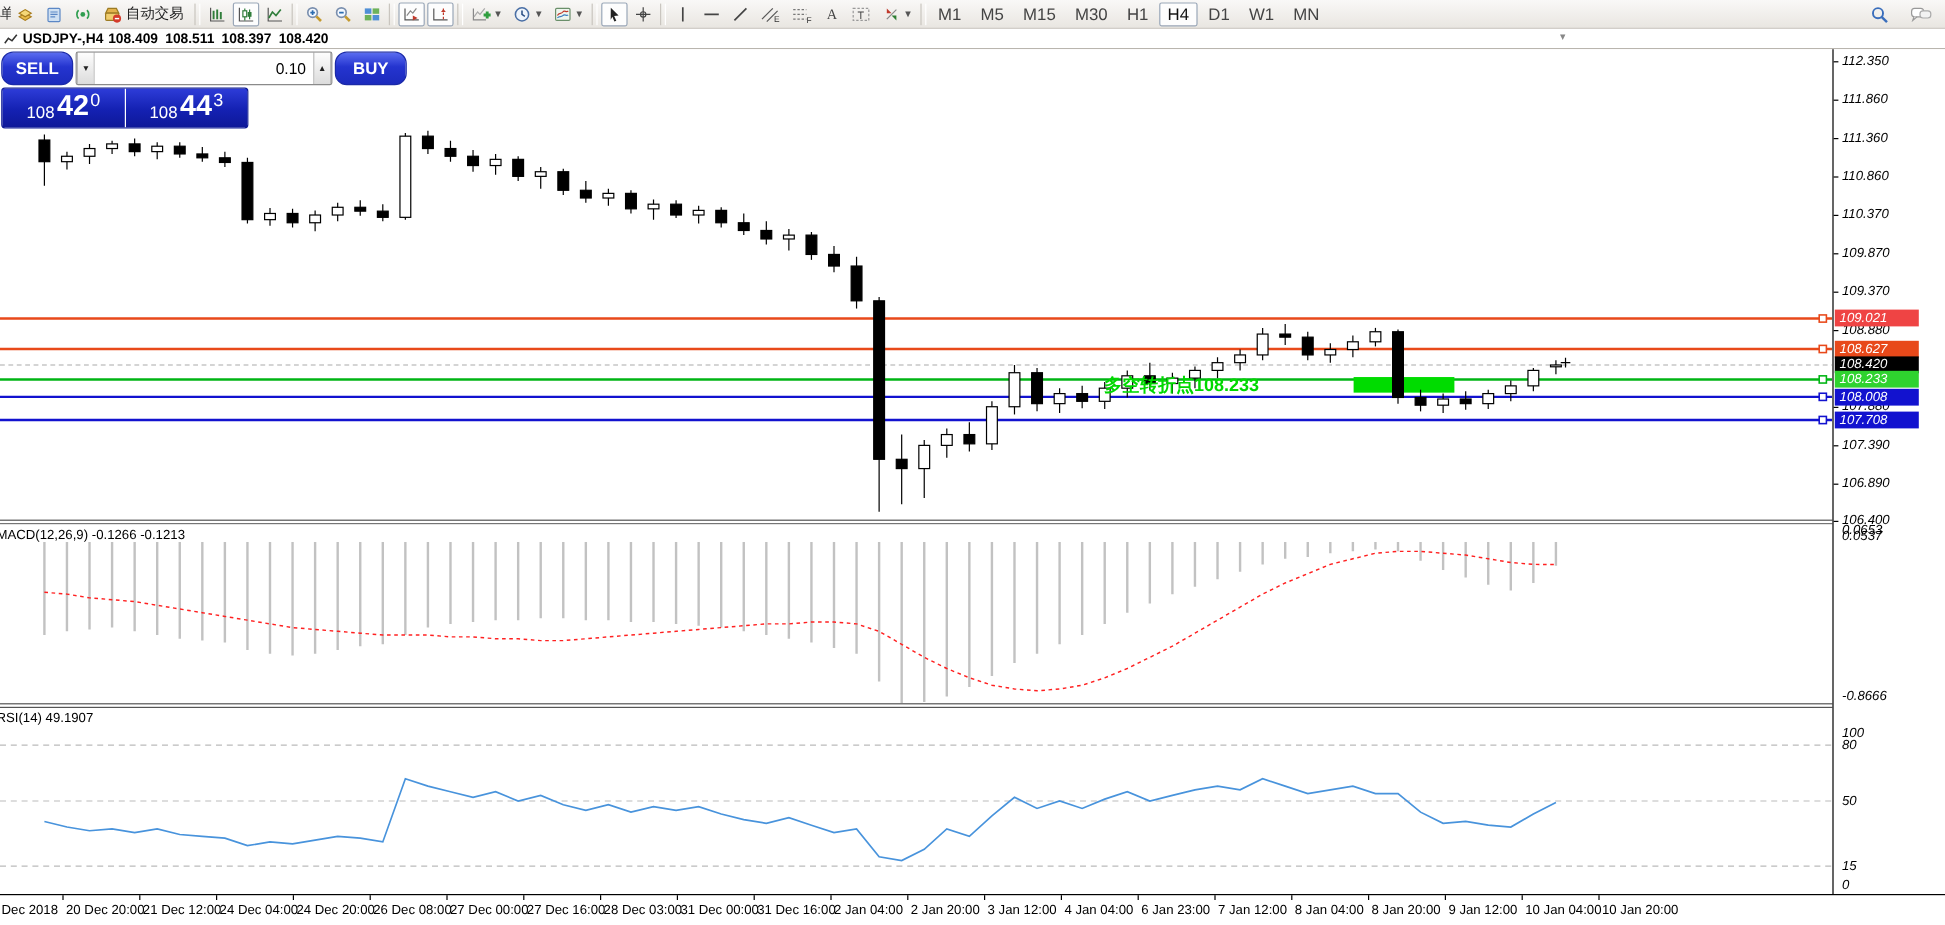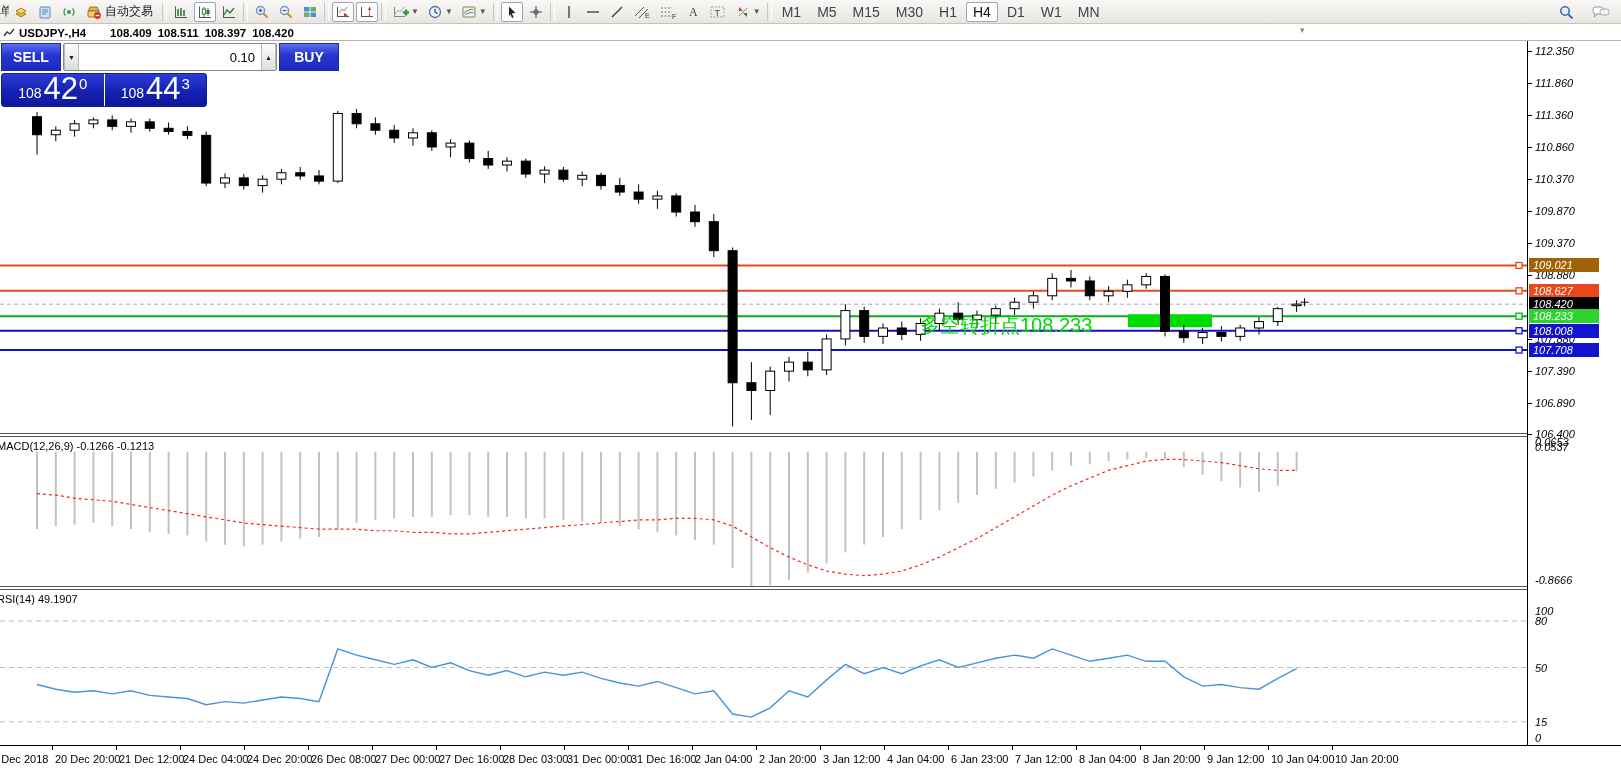--- a/index.html
+++ b/index.html
@@ -23,21 +23,21 @@
   .tf-btn { height:20px; padding:0 6px; margin:0 1px; display:flex; align-items:center;
             font-size:14px; color:#444; border:1px solid transparent; border-radius:2px; }
   .tf-btn.active { background:#fdfdfd; border:1px solid #9aa7b8; color:#111; }
   #tb-right { position:absolute; right:6px; top:2px; display:flex; gap:8px; }
 
   
   #symbolrow { position:absolute; left:0; top:25px; width:1621px; height:16px;
                background:#fff; display:flex; align-items:center; font-size:11.5px;
                font-weight:bold; color:#000; }
   #symbolrow span { margin-right:6px; }
-  #symbolrow .sym { margin-left:4px; margin-right:24px; }
+  #symbolrow .sym { margin-left:4px; margin-right:4px; }
 
   
   .pane { position:absolute; left:0; width:1527px; background:#fff; overflow:hidden; }
   #main-pane  { top:41px;  height:392px; }
   #macd-pane  { top:437px; height:149px; }
   #rsi-pane   { top:590px; height:155px; }
   .pane-sep { position:absolute; left:0; width:1621px; height:4px; background:#fff;
               border-top:1px solid #555; border-bottom:1px solid #555; }
   #sep1 { top:433px; } #sep2 { top:586px; }
   #chart-top-line { position:absolute; left:0; top:40px; width:1621px; height:1px; background:#b9b5ae; }
@@ -53,41 +53,41 @@
   
   .ind-label { position:absolute; left:-3px; top:3px; font-size:11px; color:#000; white-space:nowrap; }
 
   
   #time-axis { position:absolute; left:0; top:745px; width:1621px; height:26px;
                background:#fff; border-top:1px solid #000; font-size:11px; color:#000; }
   .ta-lbl { position:absolute; top:7px; white-space:nowrap; }
   .ta-tick { position:absolute; top:0; width:1px; height:4px; background:#000; }
 
   
-  #annotation { position:absolute; font-size:20px; font-weight:normal; white-space:nowrap; }
+  #annotation { position:absolute; font-size:15px; font-weight:bold; white-space:nowrap; }
 
   
   #trade-panel { position:absolute; left:1px; top:43px; width:206px; height:64px; }
   #tp-row1 { display:flex; height:28px; gap:2px; }
-  .tp-btn { flex:0 0 60px; border:1px solid #1b2aa8; border-radius:0; color:#fff;
+  .tp-btn { flex:0 0 60px; border:1px solid #1b2aa8; border-radius:10px; color:#fff;
             font-size:14px; font-weight:bold; display:flex; align-items:center;
             justify-content:center; background:linear-gradient(#5a6cf0,#2434cf 45%,#1c2bbd); }
   #tp-vol { flex:1; display:flex; border:1px solid #8a8a8a; border-radius:2px; background:#fff; }
   .tp-step { width:15px; display:flex; align-items:center; justify-content:center;
              background:linear-gradient(#fdfdfd,#dcdcdc); font-size:7px; color:#222;
              border-left:1px solid #bbb; border-right:1px solid #bbb; }
   #tp-vol input { flex:1; border:none; outline:none; text-align:right; padding-right:6px;
                   font-size:13px; font-family:"Liberation Sans",sans-serif; color:#000; min-width:0;}
   #tp-row2 { margin-top:2px; height:34px; border-radius:3px; display:flex; color:#fff;
              background:linear-gradient(#2d3cd8,#1421b2 55%,#0e1899); border:1px solid #101c96; }
   .tp-price { flex:1; position:relative; display:flex; align-items:flex-end;
               justify-content:center; padding-bottom:2px; }
   .tp-price.sell { border-right:1px solid #fff; }
   .tp-small { font-size:14px; margin-right:2px; margin-bottom:3px; }
-  .tp-big { font-size:31px; font-weight:400; line-height:30px; }
+  .tp-big { font-size:24px; font-weight:700; line-height:30px; }
   .tp-sup { font-size:15px; margin-bottom:12px; margin-left:1px; }
 
   svg { display:block; }
 </style>
 </head>
 <body>
 
 <div id="stage">
 
   <div id="toolbar">
@@ -563,21 +563,21 @@
       <div class="sc-tick" style="top: 233.525px;"></div>
       <div class="sc-lbl" style="top: 227.525px;">108.880</div>
       <div class="sc-tick" style="top: 297.946px;"></div>
       <div class="sc-lbl" style="top: 291.946px; text-align: right;">107.880</div>
       <div class="sc-tick" style="top: 329.512px;"></div>
       <div class="sc-lbl" style="top: 323.512px;">107.390</div>
       <div class="sc-tick" style="top: 361.722px;"></div>
       <div class="sc-lbl" style="top: 355.722px;">106.890</div>
       <div class="sc-tick" style="top: 393.288px;"></div>
       <div class="sc-lbl" style="top: 387.288px;">106.400</div>
-      <div class="sc-chip" style="top: 217.442px; background: #a16207;">109.021</div>
+      <div class="sc-chip" style="top: 217.442px; background: #ef4444;">109.021</div>
       <div class="sc-chip" style="top: 242.824px; background: rgb(232, 73, 26);">108.627</div>
       <div class="sc-chip" style="top: 256.159px; background: rgb(0, 0, 0);">108.420</div>
       <div class="sc-chip" style="top: 268.205px; background: rgb(47, 211, 47);">108.233</div>
       <div class="sc-chip" style="top: 282.7px; background: rgb(18, 18, 207);">108.008</div>
       <div class="sc-chip" style="top: 302.026px; background: rgb(18, 18, 207);">107.708</div>
       <div class="sc-lbl" style="top: 395.423px;">0.0653</div>
       <div class="sc-lbl" style="top: 400.072px;">0.0537</div>
       <div class="sc-lbl" style="top: 533px;">-0.8666</div>
       <div class="sc-lbl" style="top: 564px;">100</div>
       <div class="sc-lbl" style="top: 574px;">80</div>

